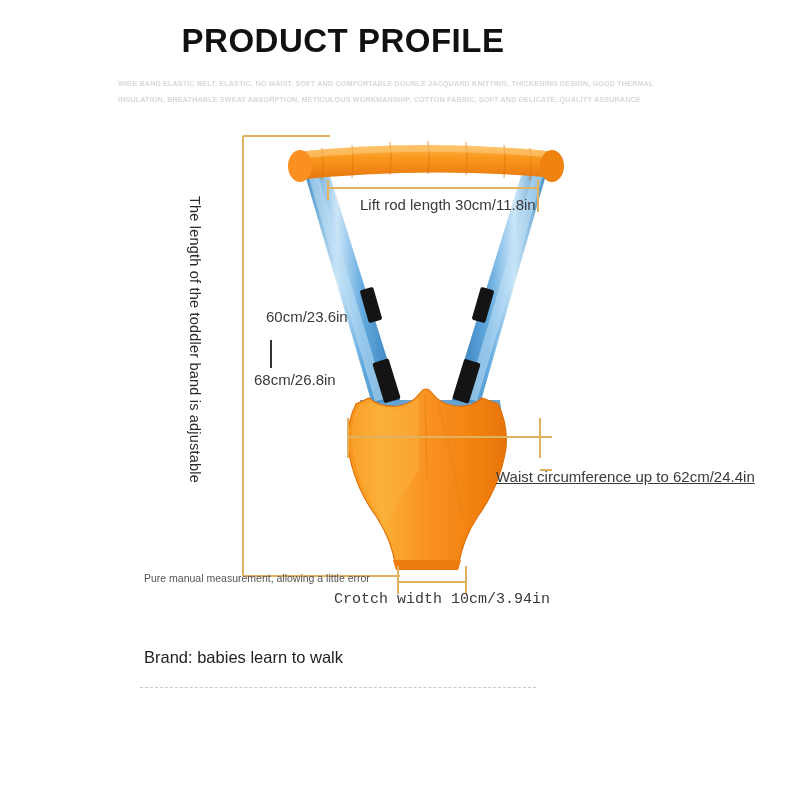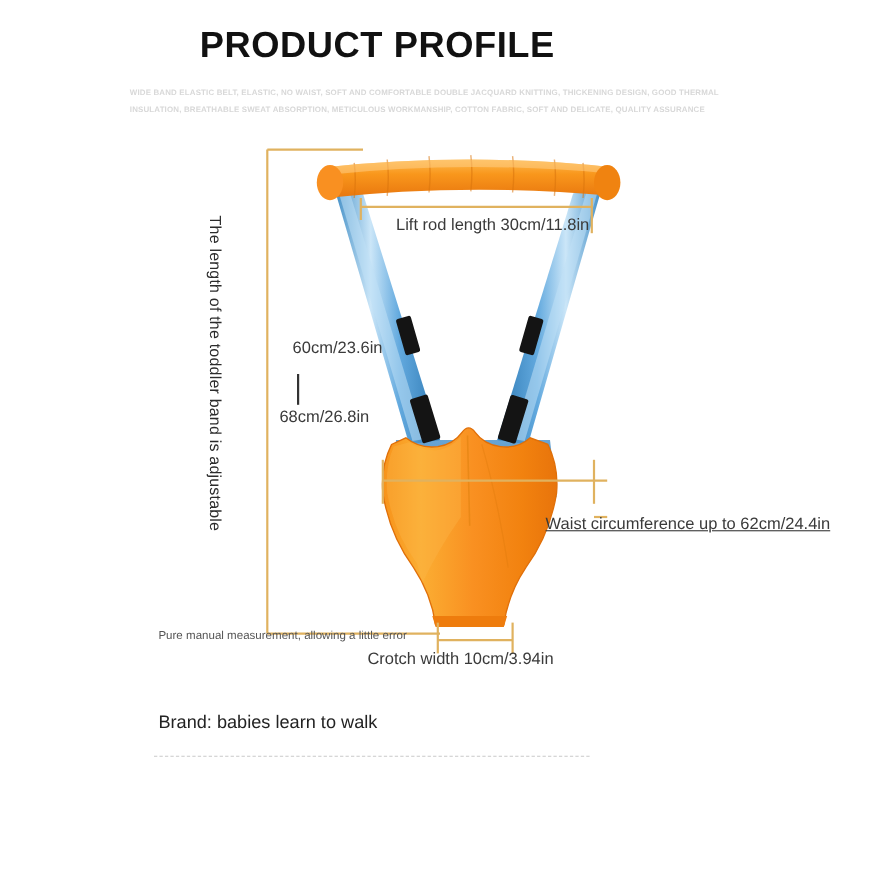--- a/index.html
+++ b/index.html
@@ -58,21 +58,21 @@
   .dim-label {
     position: absolute;
     font-size: 15px;
     color: #3a3a3a;
     white-space: nowrap;
   }
   #label-lift-rod   { left: 329px; top: 196px; margin-left: 31px; }
   #label-len-60     { left: 254px; top: 308px; margin-left: 12px; }
   #label-len-68     { left: 254px; top: 371px; }
   #label-waist      { left: 496px; top: 468px; text-decoration: underline; }
-  #label-crotch     { left: 334px; top: 591px; }
+  #label-crotch     { left: 334px; top: 591px; font-family: Liberation Mono, monospace; }
   #label-manual {
     position: absolute;
     left: 104px;
     top: 572px;
     font-size: 10.5px;
     color: #555;
     white-space: nowrap;
     margin-left: 40px;
   }
 

